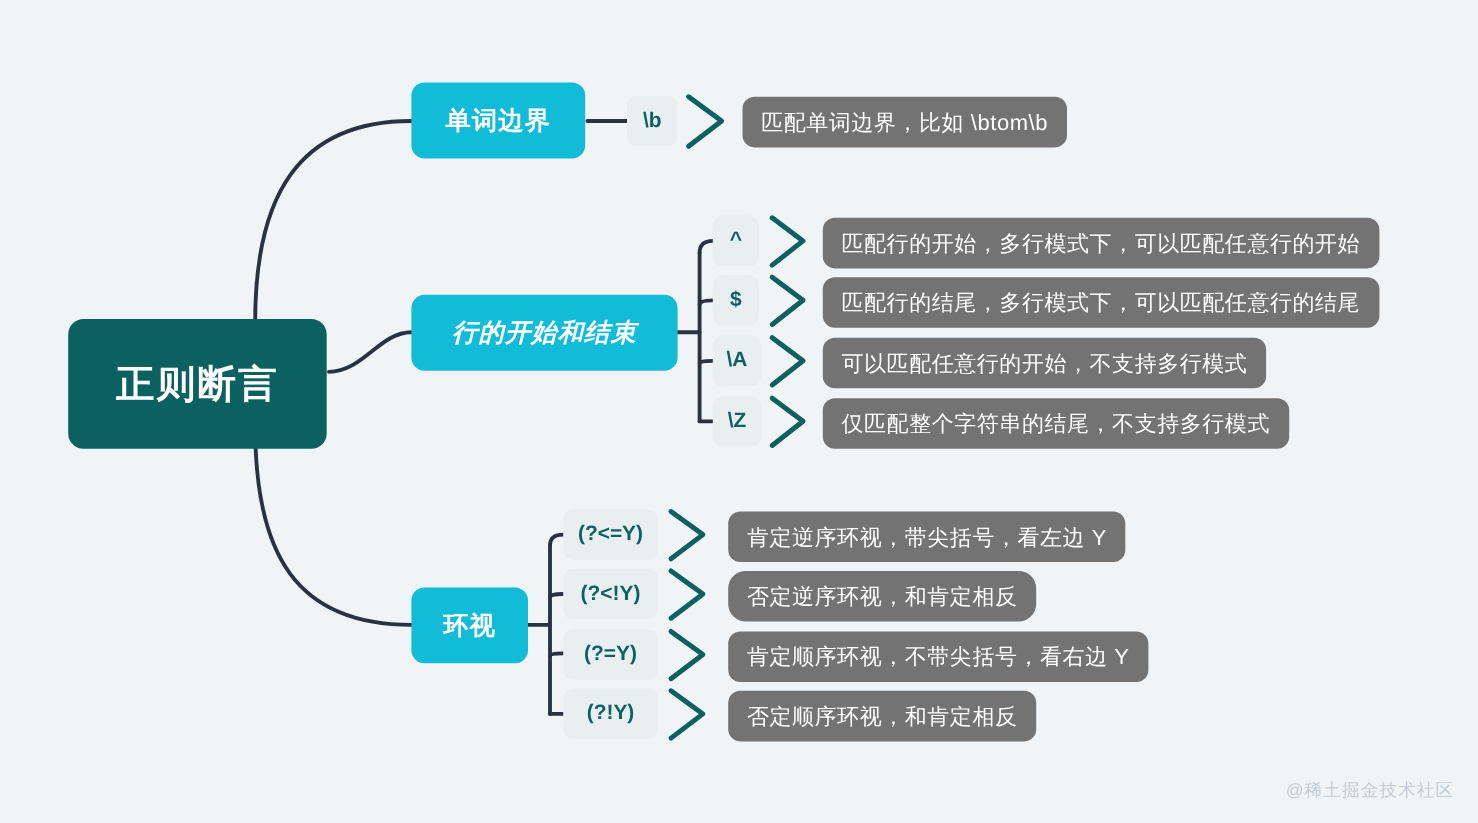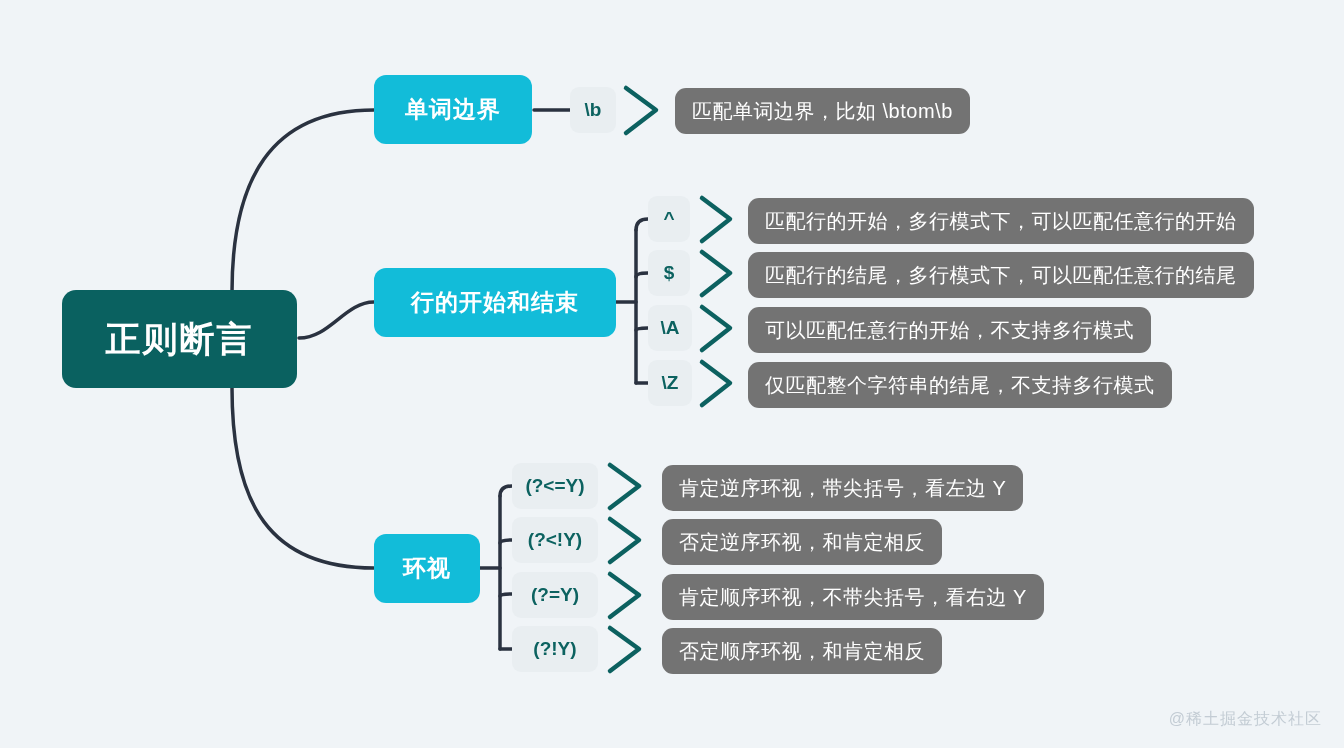--- a/index.html
+++ b/index.html
@@ -39,21 +39,21 @@
   .root-node {
     background: #0a6160;
     color: #ffffff;
     border-radius: 14px;
     font-size: 35px;
     font-weight: bold;
     letter-spacing: 2px;
     left: 62px;
     top: 290px;
     width: 235px;
-    height: 98px;
+    height: 118px;
   }
   .branch-node {
     background: #12bcd9;
     color: #ffffff;
     border-radius: 12px;
     font-size: 23px;
     font-weight: bold;
     letter-spacing: 1px;
     height: 69px;
     padding: 0 26px;
@@ -145,21 +145,21 @@
   <div class="node branch-node" style="left:374px; top:75px; width:158px;">
     <span>单词边界</span>
   </div>
   <div class="code-pill" style="left:570px; top:87px; width:46px;">
     <span>\b</span>
   </div>
   <div class="desc-box" style="left:675px; top:88px;">
     <span>匹配单词边界，比如 \btom\b</span>
   </div>
 
-  <div class="node branch-node" style="left:374px; top:268px; width:242px;">
+  <div class="node branch-node" style="left:374px; top:268px; width:242px;font-style:italic;">
     <span>行的开始和结束</span>
   </div>
 
   <div class="code-pill" style="left:648px; top:196px; width:42px;">
     <span>^</span>
   </div>
   <div class="desc-box" style="left:748px; top:198px;">
     <span>匹配行的开始，多行模式下，可以匹配任意行的开始</span>
   </div>
 
@@ -191,21 +191,21 @@
   <div class="code-pill" style="left:512px; top:463px; width:86px;">
     <span>(?&lt;=Y)</span>
   </div>
   <div class="desc-box" style="left:662px; top:465px;">
     <span>肯定逆序环视，带尖括号，看左边 Y</span>
   </div>
 
   <div class="code-pill" style="left:512px; top:517px; width:86px;">
     <span>(?&lt;!Y)</span>
   </div>
-  <div class="desc-box" style="left:662px; top:519px;">
+  <div class="desc-box" style="left:662px; top:519px;border-radius:16px;">
     <span>否定逆序环视，和肯定相反</span>
   </div>
 
   <div class="code-pill" style="left:512px; top:572px; width:86px;">
     <span>(?=Y)</span>
   </div>
   <div class="desc-box" style="left:662px; top:574px;">
     <span>肯定顺序环视，不带尖括号，看右边 Y</span>
   </div>
 

